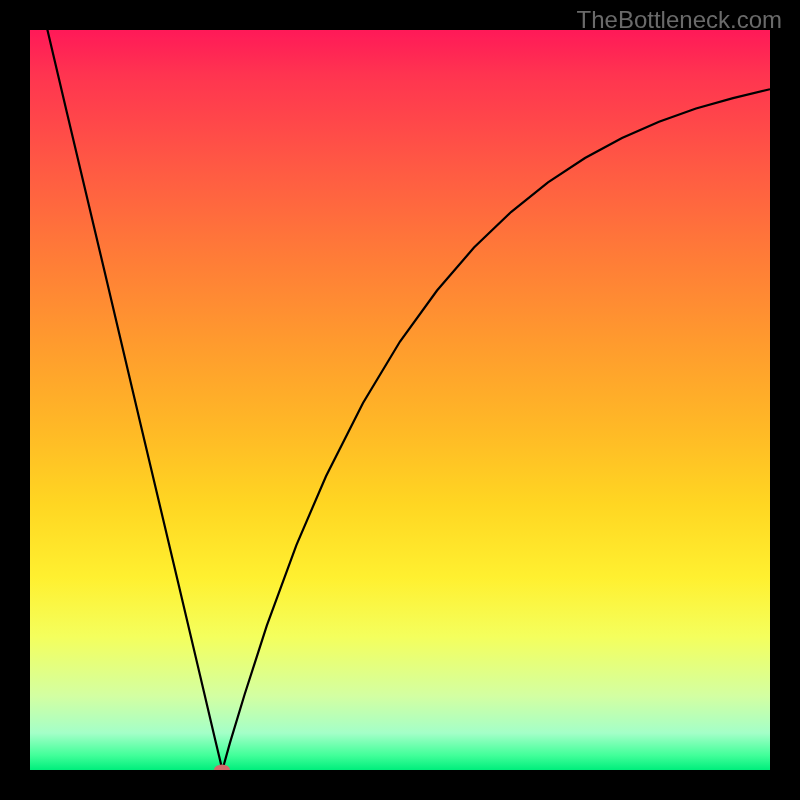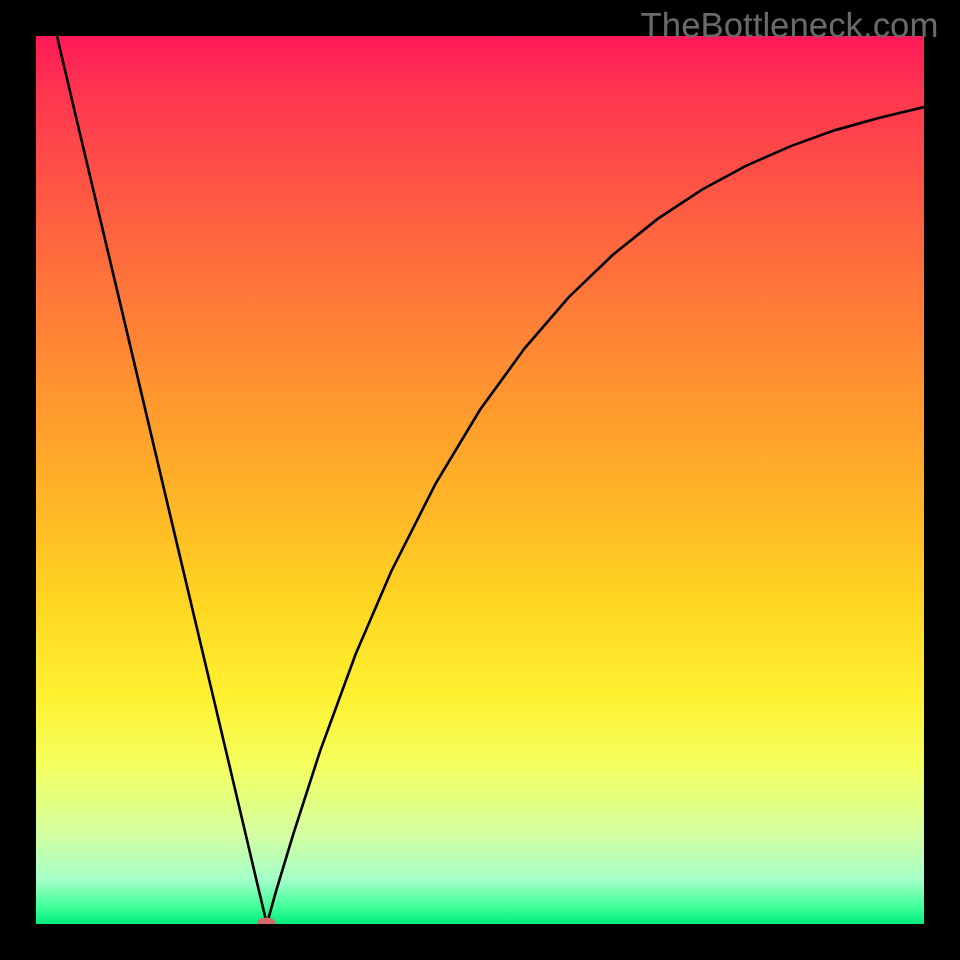--- a/index.html
+++ b/index.html
@@ -8,21 +8,21 @@
     height: 800px;
     background: #000;
     position: relative;
     font-family: Arial, sans-serif;
   }
   .watermark {
     position: absolute;
     top: 6px;
     right: 18px;
     color: #6a6a6a;
-    font-size: 29px;
+    font-size: 24px;
     z-index: 10;
   }
   .plot-area {
     position: absolute;
     left: 30px;
     top: 30px;
     width: 740px;
     height: 740px;
     background: linear-gradient(to bottom,
       #ff1958 0%,

